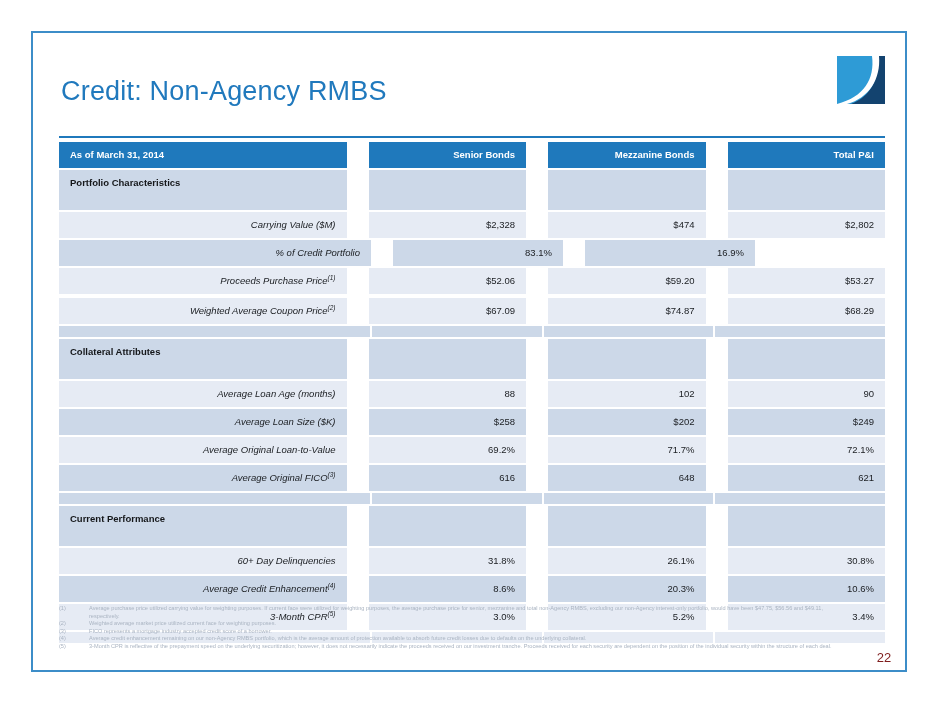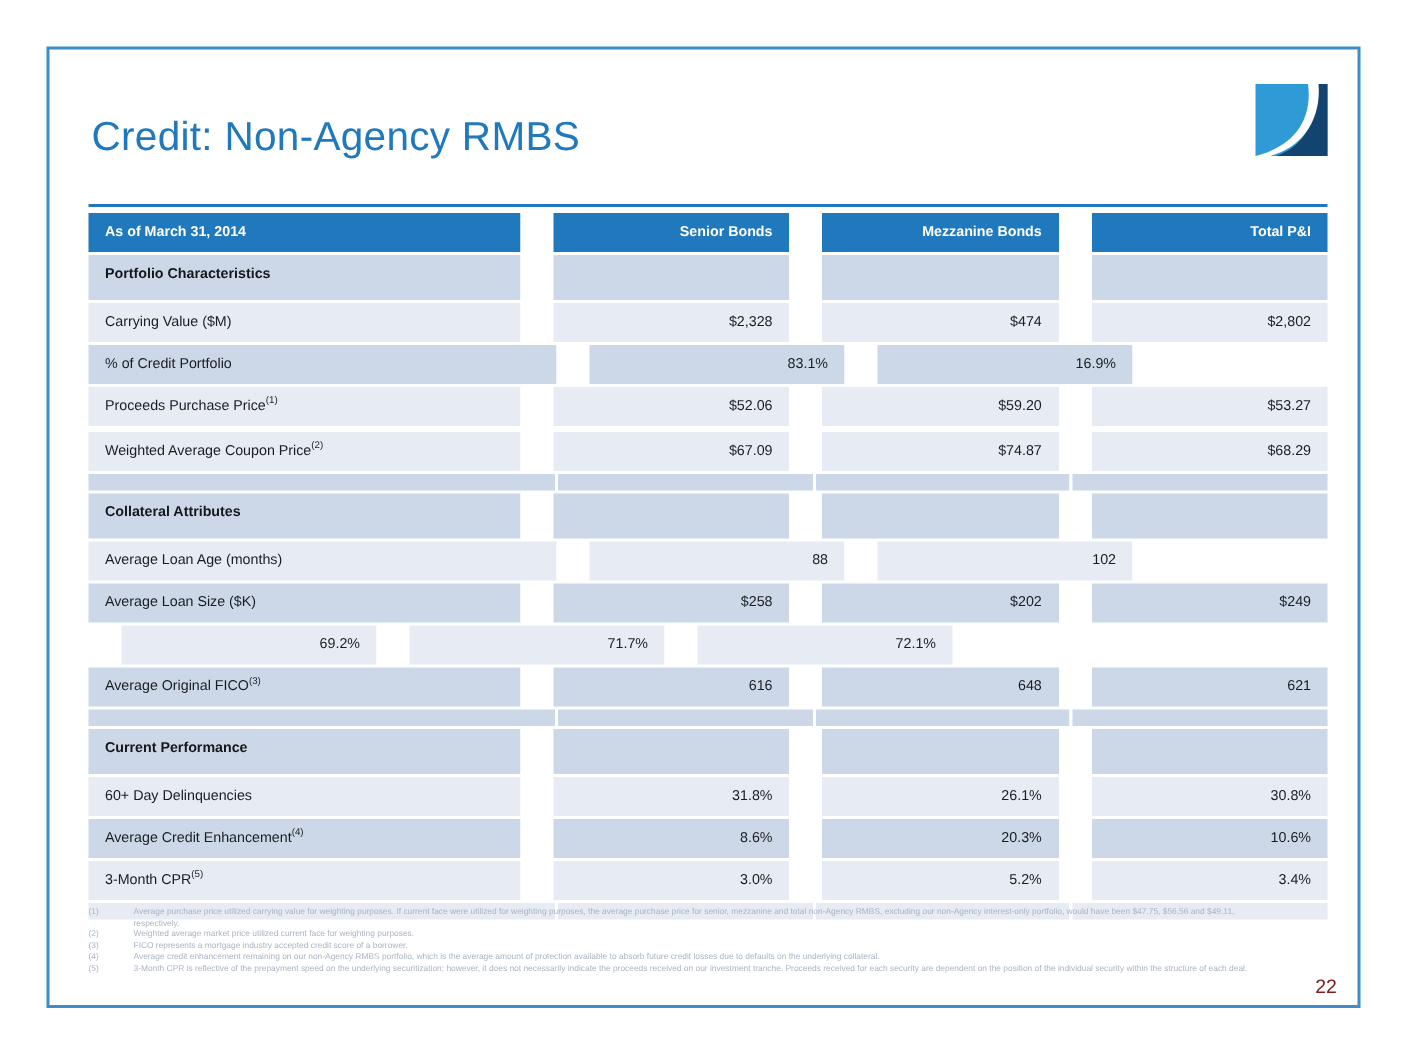--- a/index.html
+++ b/index.html
@@ -83,39 +83,39 @@
     font-weight: bold;
     line-height: 26px;
     padding: 0 11px;
   }
   .row.header .c0 { text-align: left; }
   .row.header .c1,
   .row.header .c2,
   .row.header .c3 { text-align: right; }
 
   
-  .row.section { height: 30px; }
+  .row.section { height: 40px; }
   .row.section .cell {
     background: #ccd8e8;
     color: #15171a;
     font-size: 9.5px;
     font-weight: bold;
     line-height: 26px;
     padding: 0 11px;
   }
 
   
   .row.data { height: 26px; }
   .row.data .cell {
     font-size: 9.5px;
     line-height: 26px;
     padding: 0 11px;
     color: #1a1d21;
   }
-  .row.data .c0 { text-align: left; }
+  .row.data .c0 { text-align: right; font-style: italic; }
   .row.data .c1,
   .row.data .c2,
   .row.data .c3 { text-align: right; }
   .row.data.light .cell { background: #e6ebf4; }
   .row.data.dark  .cell { background: #ccd8e8; }
 
   
   .row.spacer { height: 11px; }
   .row.spacer .cell { background: #ccd8e8; }
   .row.spacer.pale .cell { background: #e6ebf4; }
@@ -257,33 +257,35 @@
         <div class="cell c3"></div>
       </div>
       <div class="sep"></div>
       <div class="row data light">
         <div class="cell c0"><span>Average Loan Age (months)</span></div>
         <div class="cell gap" style="background: rgb(255, 255, 255);"></div>
         <div class="cell c1">88</div>
         <div class="cell gap" style="background: rgb(255, 255, 255);"></div>
         <div class="cell c2">102</div>
         <div class="cell gap" style="background: rgb(255, 255, 255);"></div>
+        <div class="cell c3">90</div>
       </div>
       <div class="sep"></div>
       <div class="row data dark">
         <div class="cell c0"><span>Average Loan Size ($K)</span></div>
         <div class="cell gap" style="background: rgb(255, 255, 255);"></div>
         <div class="cell c1">$258</div>
         <div class="cell gap" style="background: rgb(255, 255, 255);"></div>
         <div class="cell c2">$202</div>
         <div class="cell gap" style="background: rgb(255, 255, 255);"></div>
         <div class="cell c3">$249</div>
       </div>
       <div class="sep"></div>
       <div class="row data light">
+        <div class="cell c0"><span>Average Original Loan-to-Value</span></div>
         <div class="cell gap" style="background: rgb(255, 255, 255);"></div>
         <div class="cell c1">69.2%</div>
         <div class="cell gap" style="background: rgb(255, 255, 255);"></div>
         <div class="cell c2">71.7%</div>
         <div class="cell gap" style="background: rgb(255, 255, 255);"></div>
         <div class="cell c3">72.1%</div>
       </div>
       <div class="sep"></div>
       <div class="row data dark">
         <div class="cell c0"><span>Average Original FICO</span><sup>(3)</sup></div>

